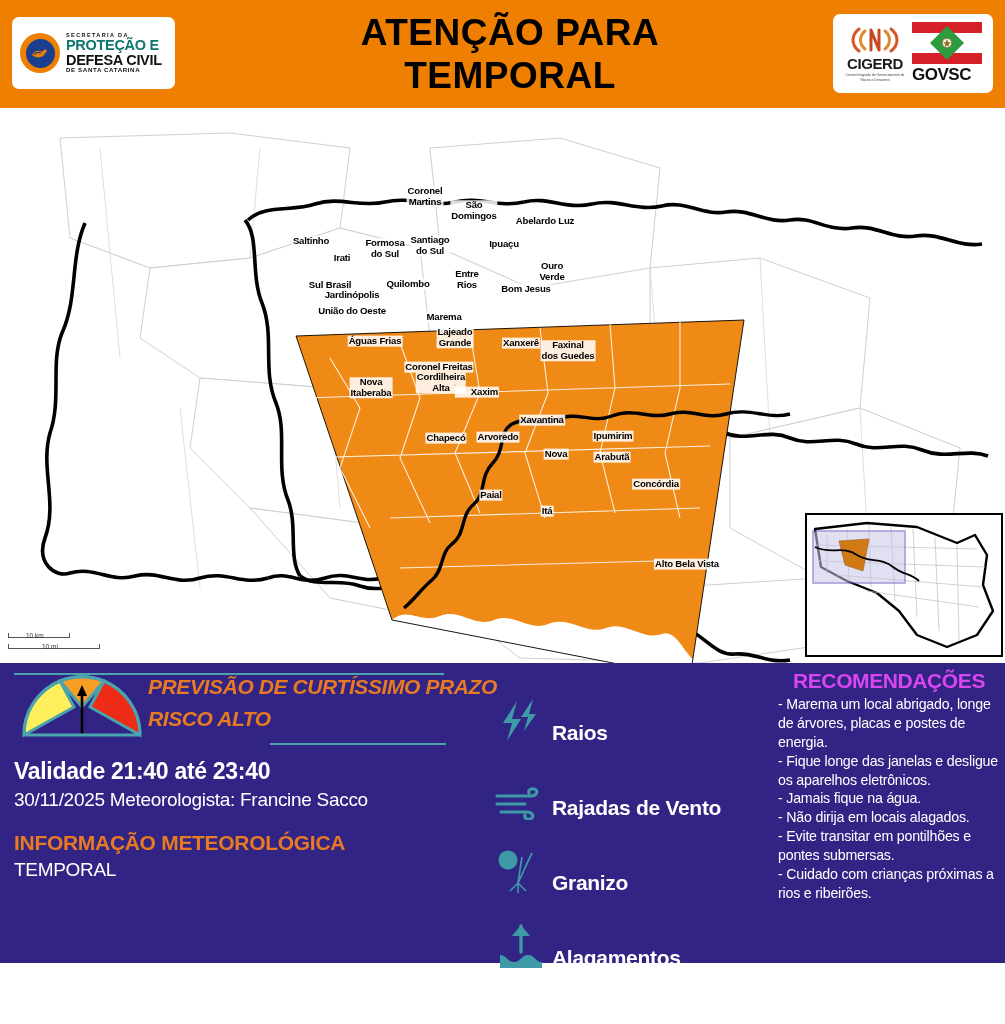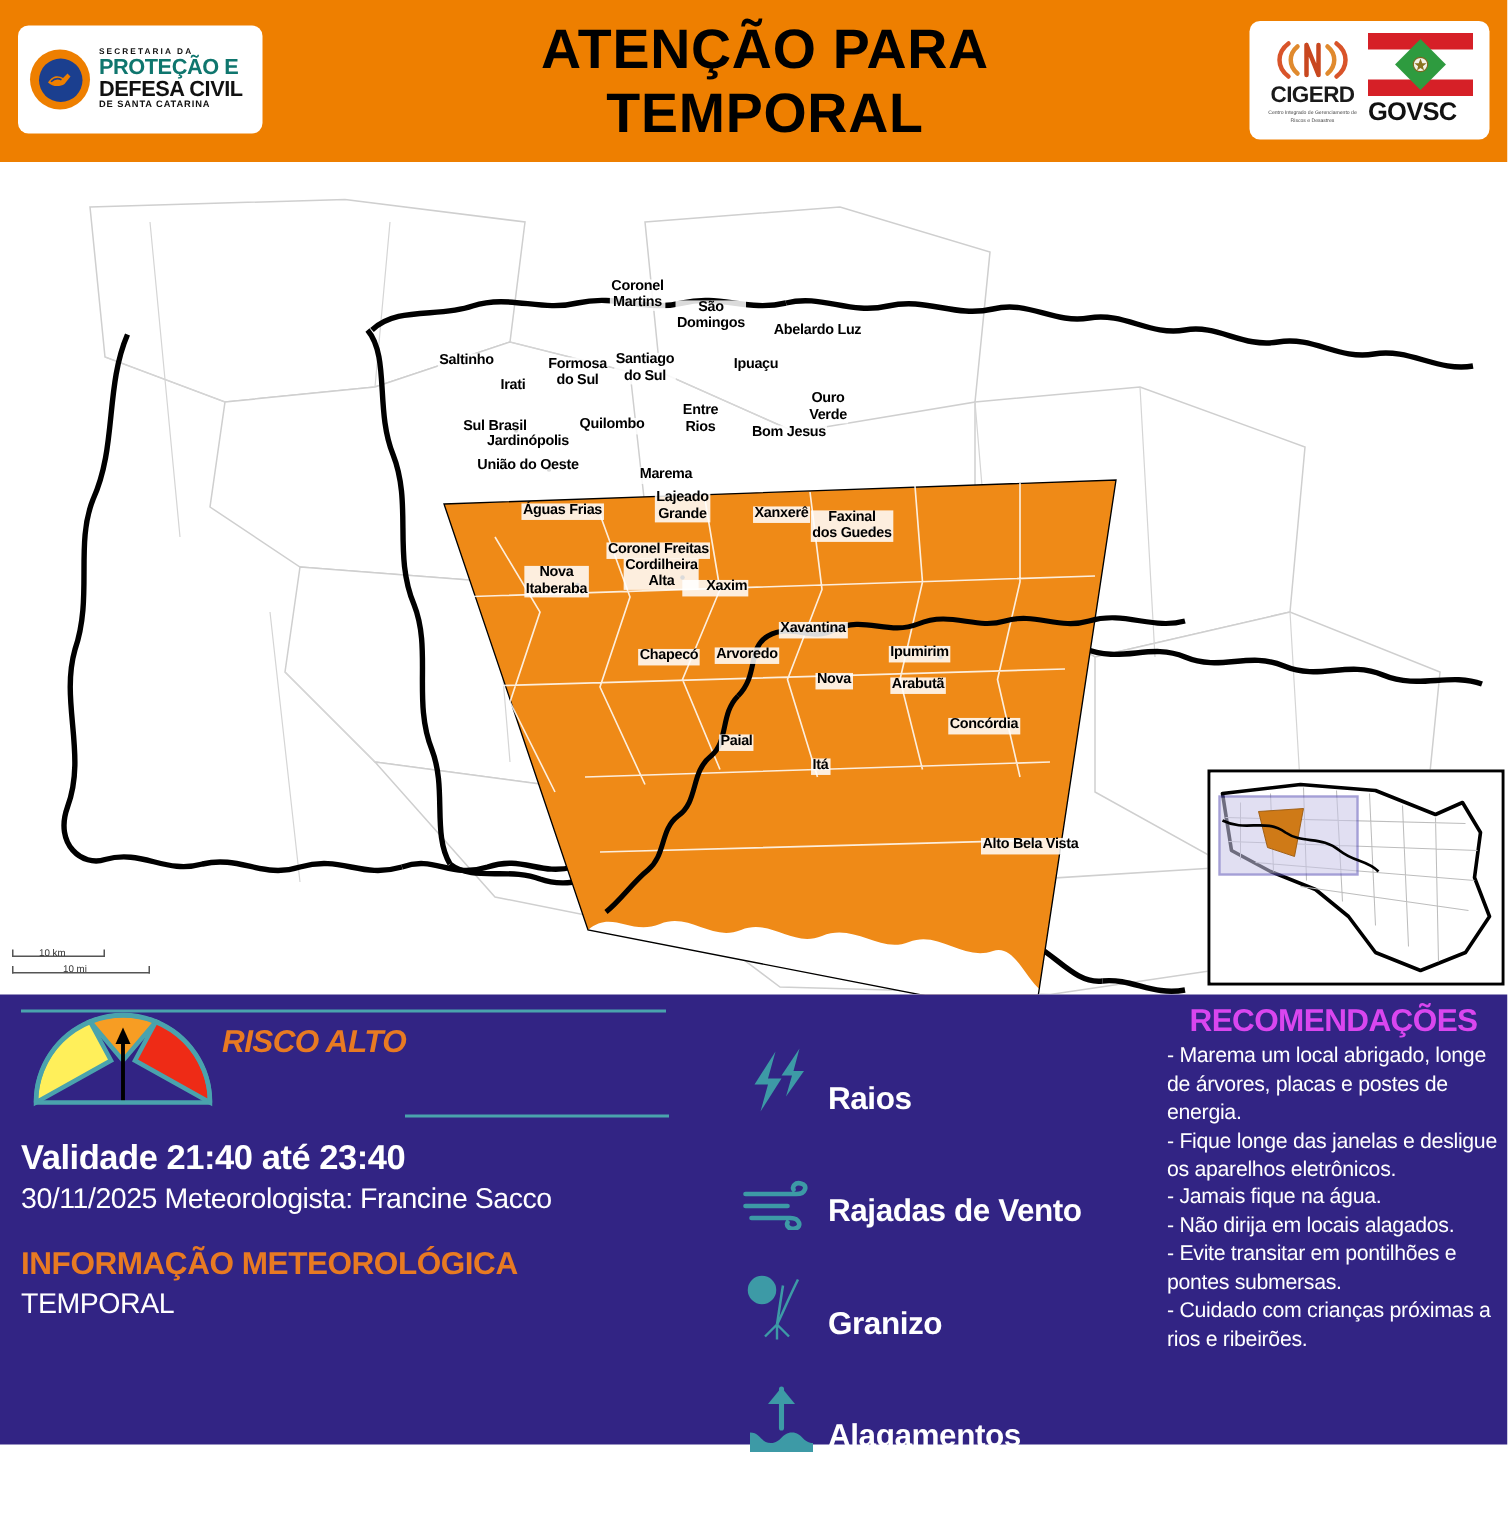--- a/index.html
+++ b/index.html
@@ -339,20 +339,21 @@
         <path d="M40 8 A58 58 0 0 1 84 8 L62 34 Z" fill="#f79d23" stroke="#4aa3ad" stroke-width="3"></path>
         <path d="M84 8 A58 58 0 0 1 120 62 L70 34 Z" fill="#ee2b16" stroke="#4aa3ad" stroke-width="3"></path>
         <line x1="62" y1="62" x2="62" y2="18" stroke="#000" stroke-width="2.6"></line>
         <path d="M62 12 L57 23 L67 23 Z" fill="#000"></path>
         <path d="M4 62 A58 58 0 0 1 120 62" fill="none" stroke="#4aa3ad" stroke-width="3"></path>
         <line x1="4" y1="62" x2="120" y2="62" stroke="#4aa3ad" stroke-width="3"></line>
       </svg>
     </div>
 
     <div class="risk-lines">
+      <div class="risk-l1">PREVISÃO DE CURTÍSSIMO PRAZO</div>
       <div class="risk-l2">RISCO ALTO</div>
     </div>
     <div class="hr-teal" style="left:270px; top:80px; width:176px;"></div>
 
     <div class="validade">Validade 21:40 até 23:40</div>
     <div class="meteoro">30/11/2025 Meteorologista: Francine Sacco</div>
     <div class="info-head">INFORMAÇÃO METEOROLÓGICA</div>
     <div class="info-body">TEMPORAL</div>
 
     <div class="hazards">

